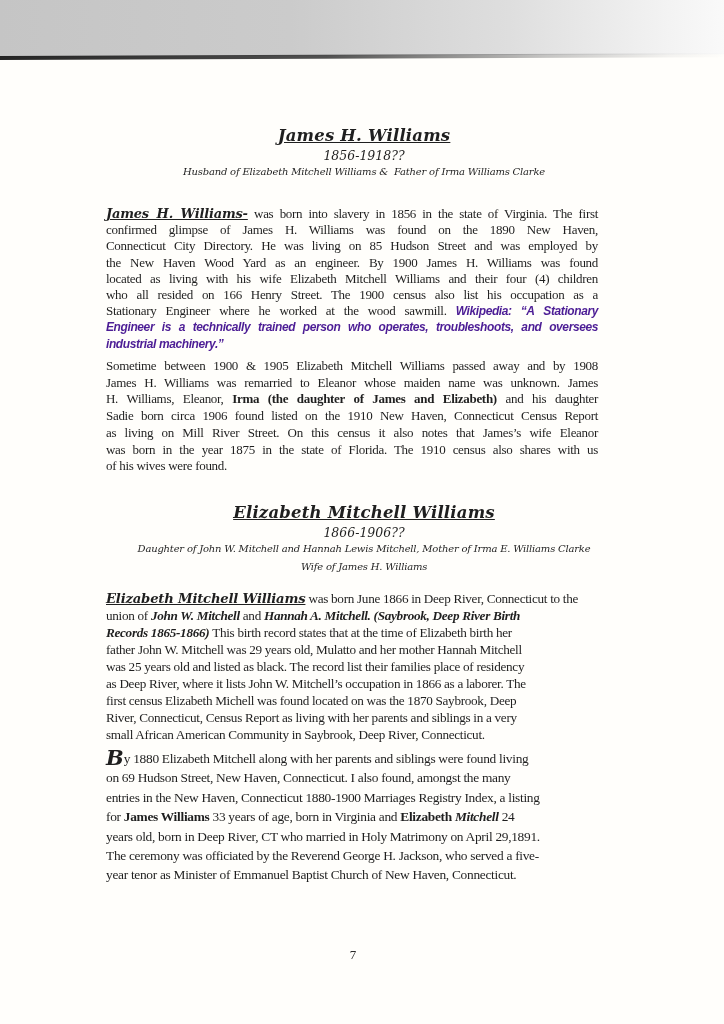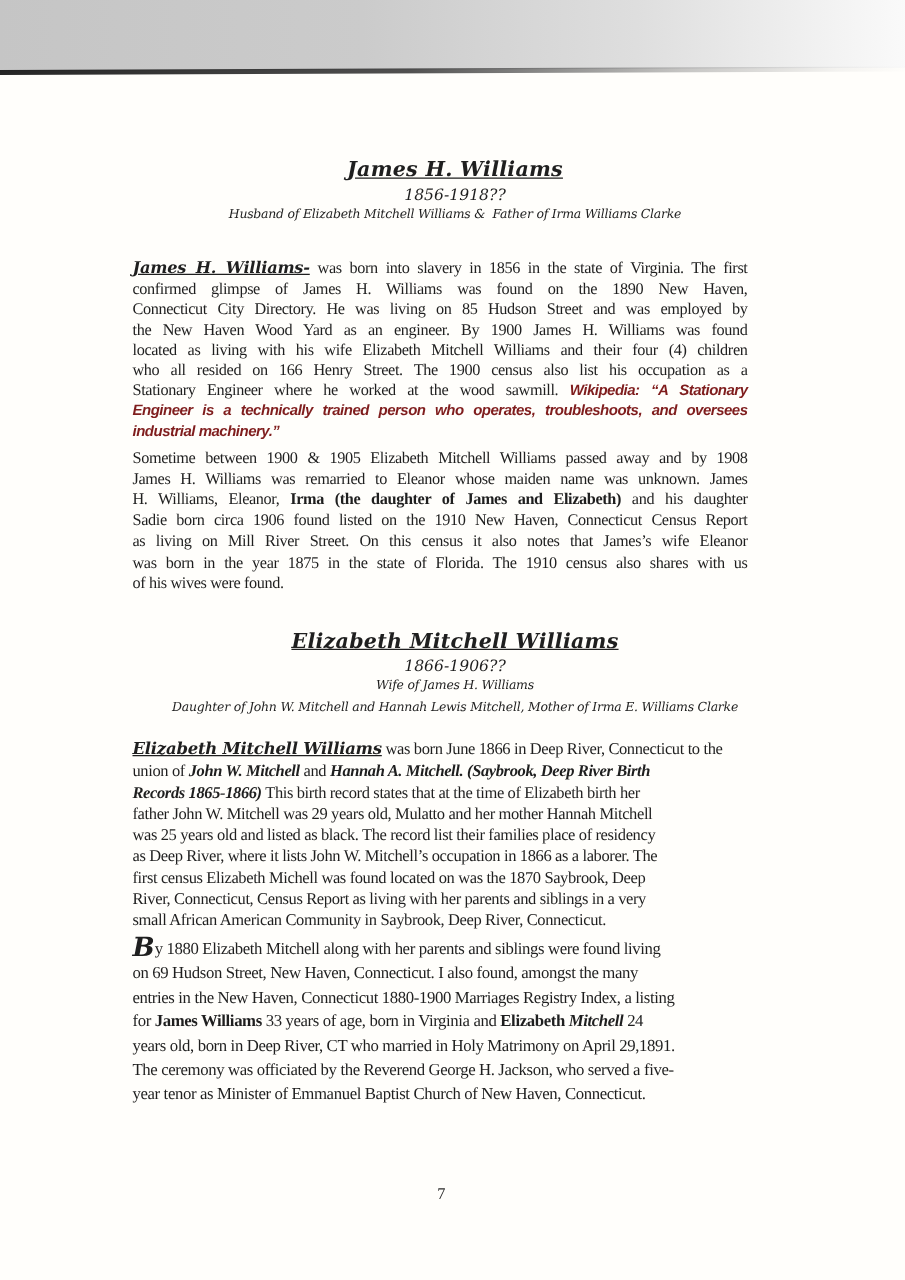--- a/index.html
+++ b/index.html
@@ -46,21 +46,21 @@
   #para-p4 { top:747px; font-size:13.4px; line-height:19.4px; }
 
   .line { white-space:nowrap; }
   .jl   { white-space:normal; text-align:justify; text-align-last:justify; }
 
   .seg-n  {}
   .seg-b  { font-weight:bold; }
   .seg-bi { font-weight:bold; font-style:italic; }
   .seg-sans {
     font-family:"Liberation Sans", sans-serif; font-weight:bold; font-style:italic;
-    font-size:12px; letter-spacing:-0.4px; color:#7f1d1d;
+    font-size:12px; letter-spacing:-0.4px; color:#4c1d95;
   }
   .seg-script {
     font-family:"DejaVu Serif", serif; font-style:italic; font-weight:bold;
     text-decoration:underline; letter-spacing:-0.2px;
   }
   .seg-cap {
     font-family:"DejaVu Serif", serif; font-style:italic; font-weight:bold;
     font-size:21px; line-height:1; vertical-align:-2px; letter-spacing:0;
   }
 
@@ -78,22 +78,22 @@
 
   <div class="center-block" id="heading1">
     <div class="h-title">James H. Williams</div>
     <div class="h-dates">1856-1918??</div>
     <div class="h-sub">Husband of Elizabeth Mitchell Williams &amp;  Father of Irma Williams Clarke</div>
   </div>
 
   <div class="center-block" id="heading2">
     <div class="h-title">Elizabeth Mitchell Williams</div>
     <div class="h-dates">1866-1906??</div>
+    <div class="h-sub">Daughter of John W. Mitchell and Hannah Lewis Mitchell, Mother of Irma E. Williams Clarke</div>
     <div class="h-sub">Wife of James H. Williams</div>
-    <div class="h-sub">Daughter of John W. Mitchell and Hannah Lewis Mitchell, Mother of Irma E. Williams Clarke</div>
   </div>
 
   <div id="paragraphs">
       <div class="para" id="para-p1">
         <div class="line jl"><span class="seg-script">James H. Williams-</span><span class="seg-n"> was born into slavery in 1856 in the state of Virginia.  The first</span></div>
         <div class="line jl"><span class="seg-n">confirmed glimpse of James H. Williams was found on the 1890 New Haven,</span></div>
         <div class="line jl"><span class="seg-n">Connecticut City Directory.  He was living on 85 Hudson Street and was employed by</span></div>
         <div class="line jl"><span class="seg-n">the New Haven Wood Yard as an engineer.  By 1900 James H. Williams was found</span></div>
         <div class="line jl"><span class="seg-n">located as living with his wife Elizabeth Mitchell Williams and their four (4) children</span></div>
         <div class="line jl"><span class="seg-n">who all resided on 166 Henry Street.  The 1900 census also list his occupation as a</span></div>

